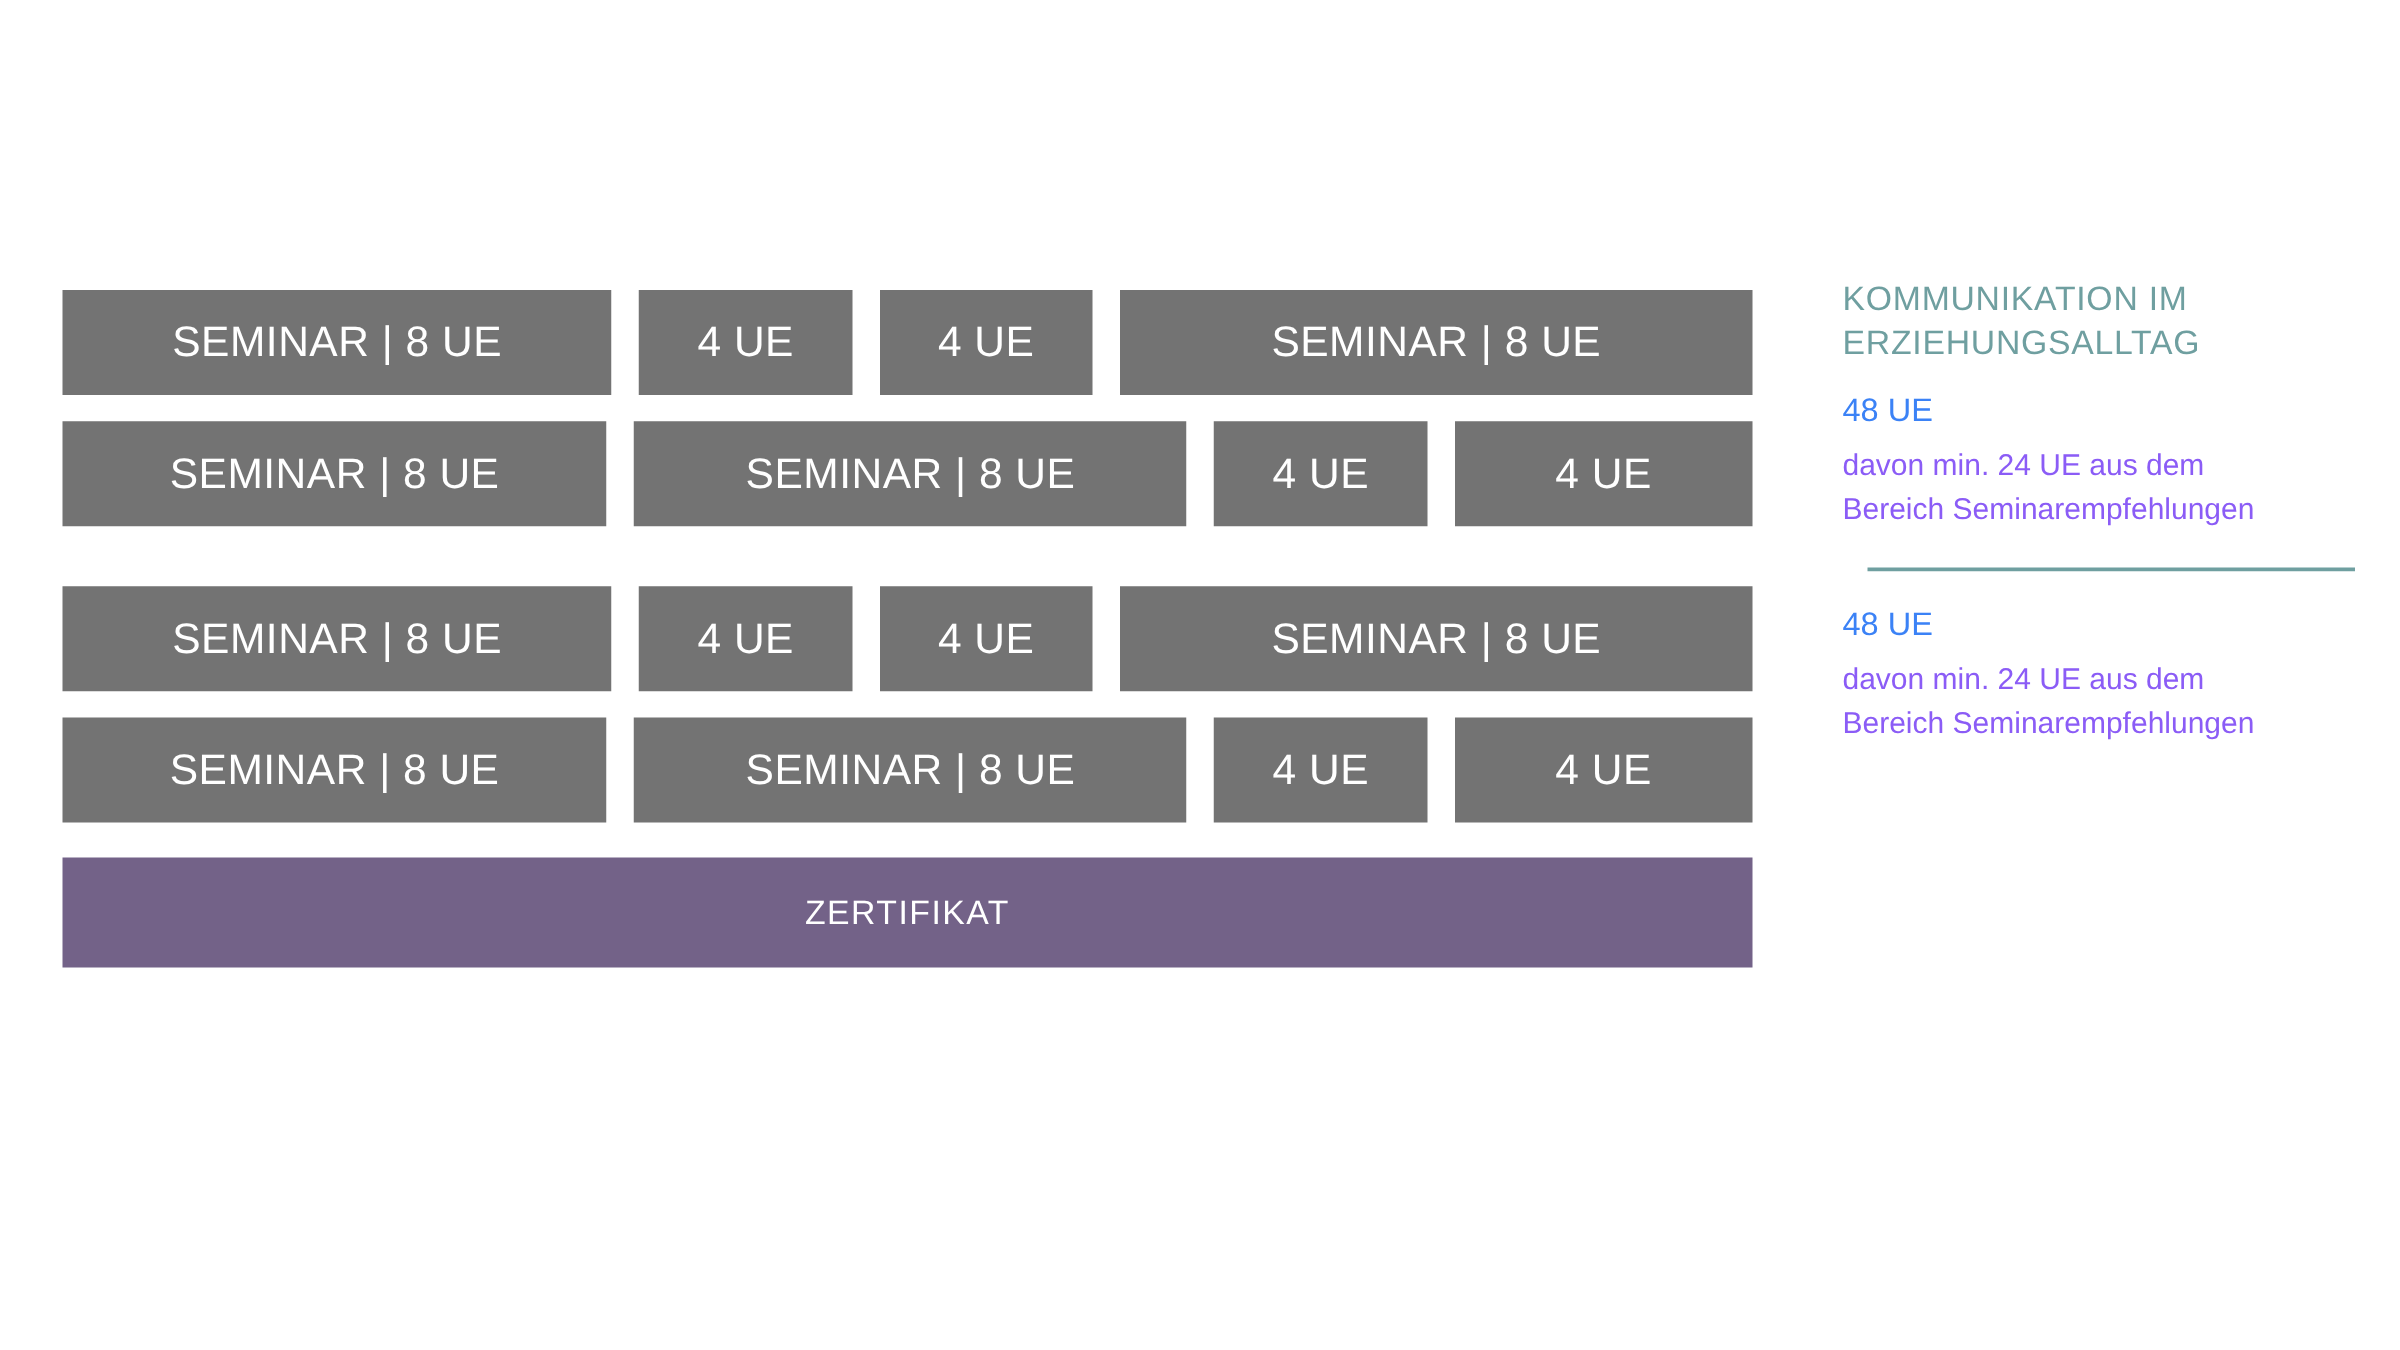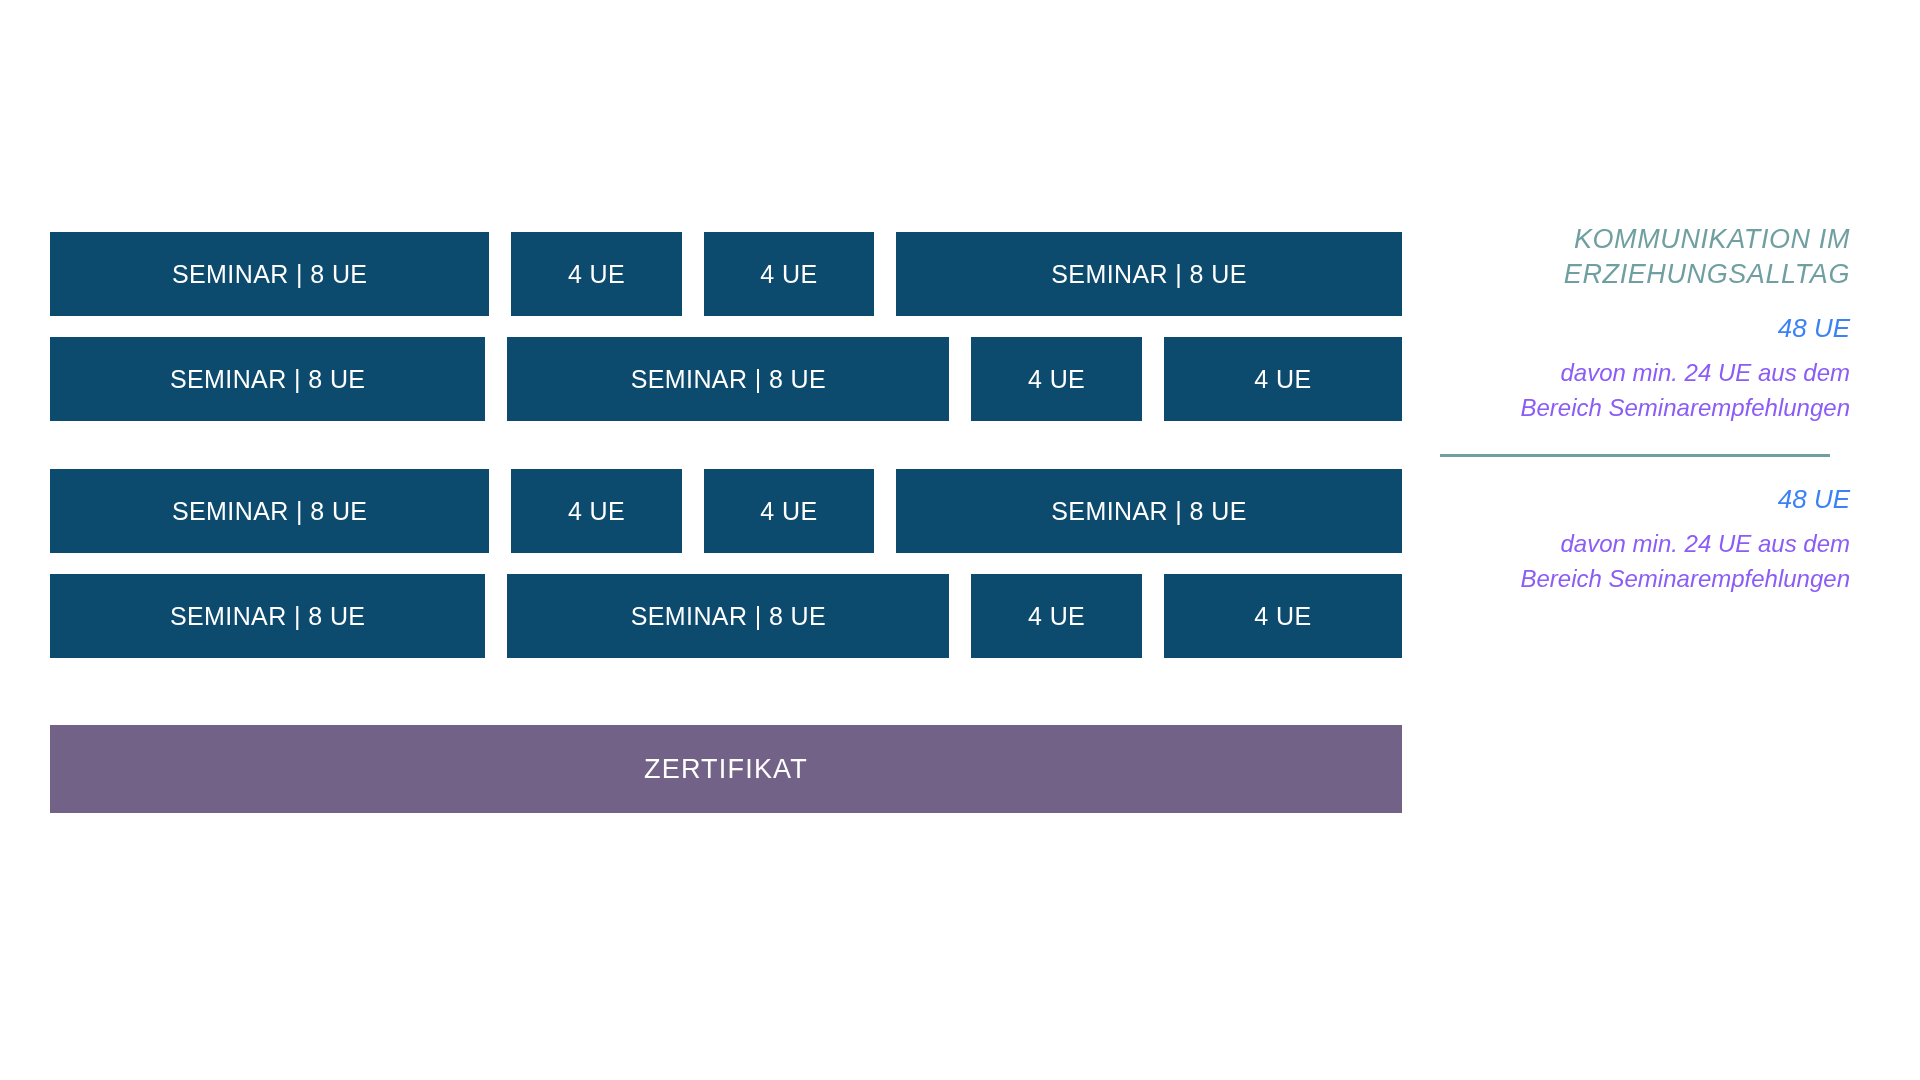--- a/index.html
+++ b/index.html
@@ -39,63 +39,62 @@
   .bar-row {
     display: flex;
     width: 100%;
     height: 84px;
   }
   .bar-row + .bar-row {
     margin-top: 21px;
   }
 
   .bar {
-    background: #0c4a6e;
+    background: #737373;
     color: #ffffff;
     display: flex;
     align-items: center;
     justify-content: center;
-    font-size: 25px;
+    font-size: 34px;
     font-weight: 400;
     letter-spacing: 0.4px;
     line-height: 1;
     white-space: nowrap;
     box-sizing: border-box;
   }
 
   .gap {
     flex: 0 0 auto;
     width: 22px;
   }
 
   .cert-wrap {
-    margin-top: 67px;
+    margin-top: 28px;
   }
   .cert-bar {
     background: #736288;
     color: #ffffff;
     height: 88px;
     width: 100%;
     display: flex;
     align-items: center;
     justify-content: center;
     font-size: 27px;
     letter-spacing: 1.2px;
     box-sizing: border-box;
   }
 
   
   .legend {
     position: absolute;
-    left: 1420px;
+    left: 1474px;
     top: 222px;
     width: 430px;
-    text-align: right;
+    text-align: left;
     color: #74a3a3;
-    font-style: italic;
   }
 
   .legend-block {
     width: 100%;
   }
 
   .legend-title {
     font-size: 27px;
     letter-spacing: 0.6px;
     line-height: 1.28;

